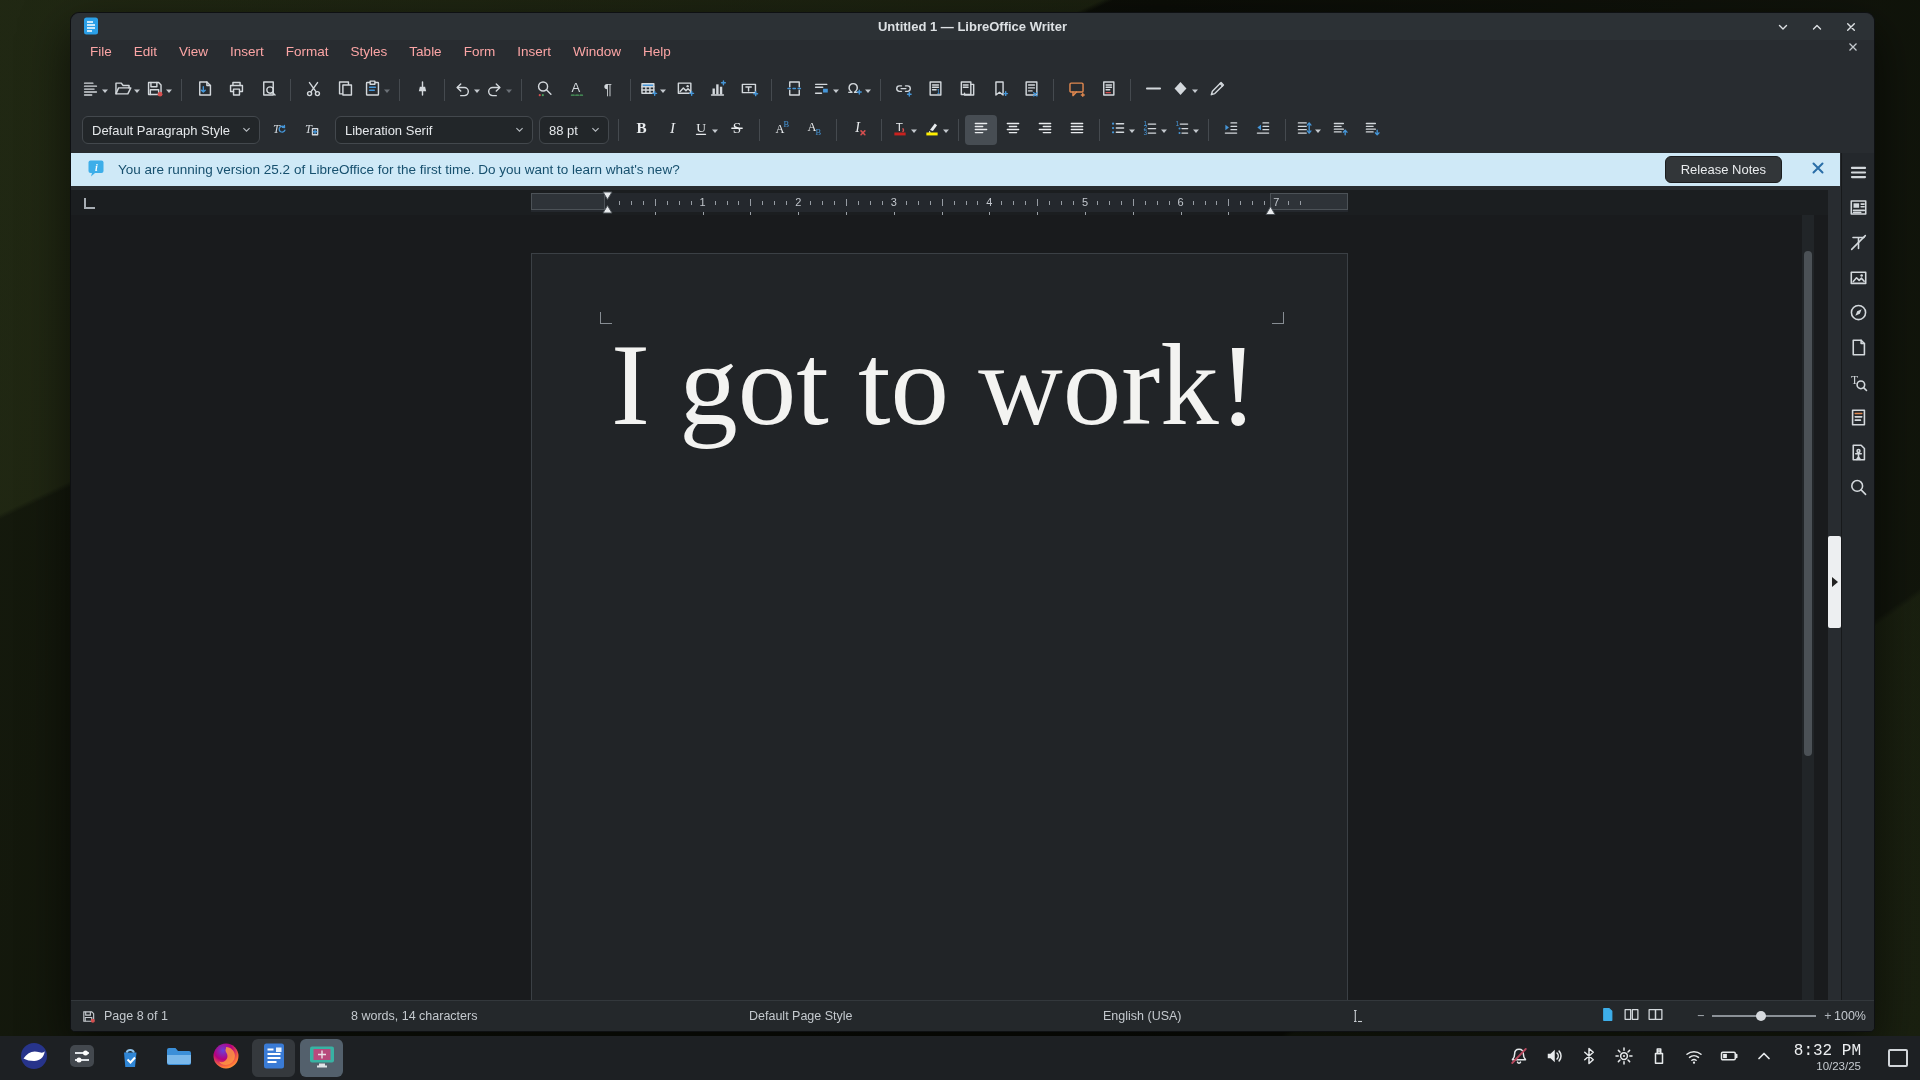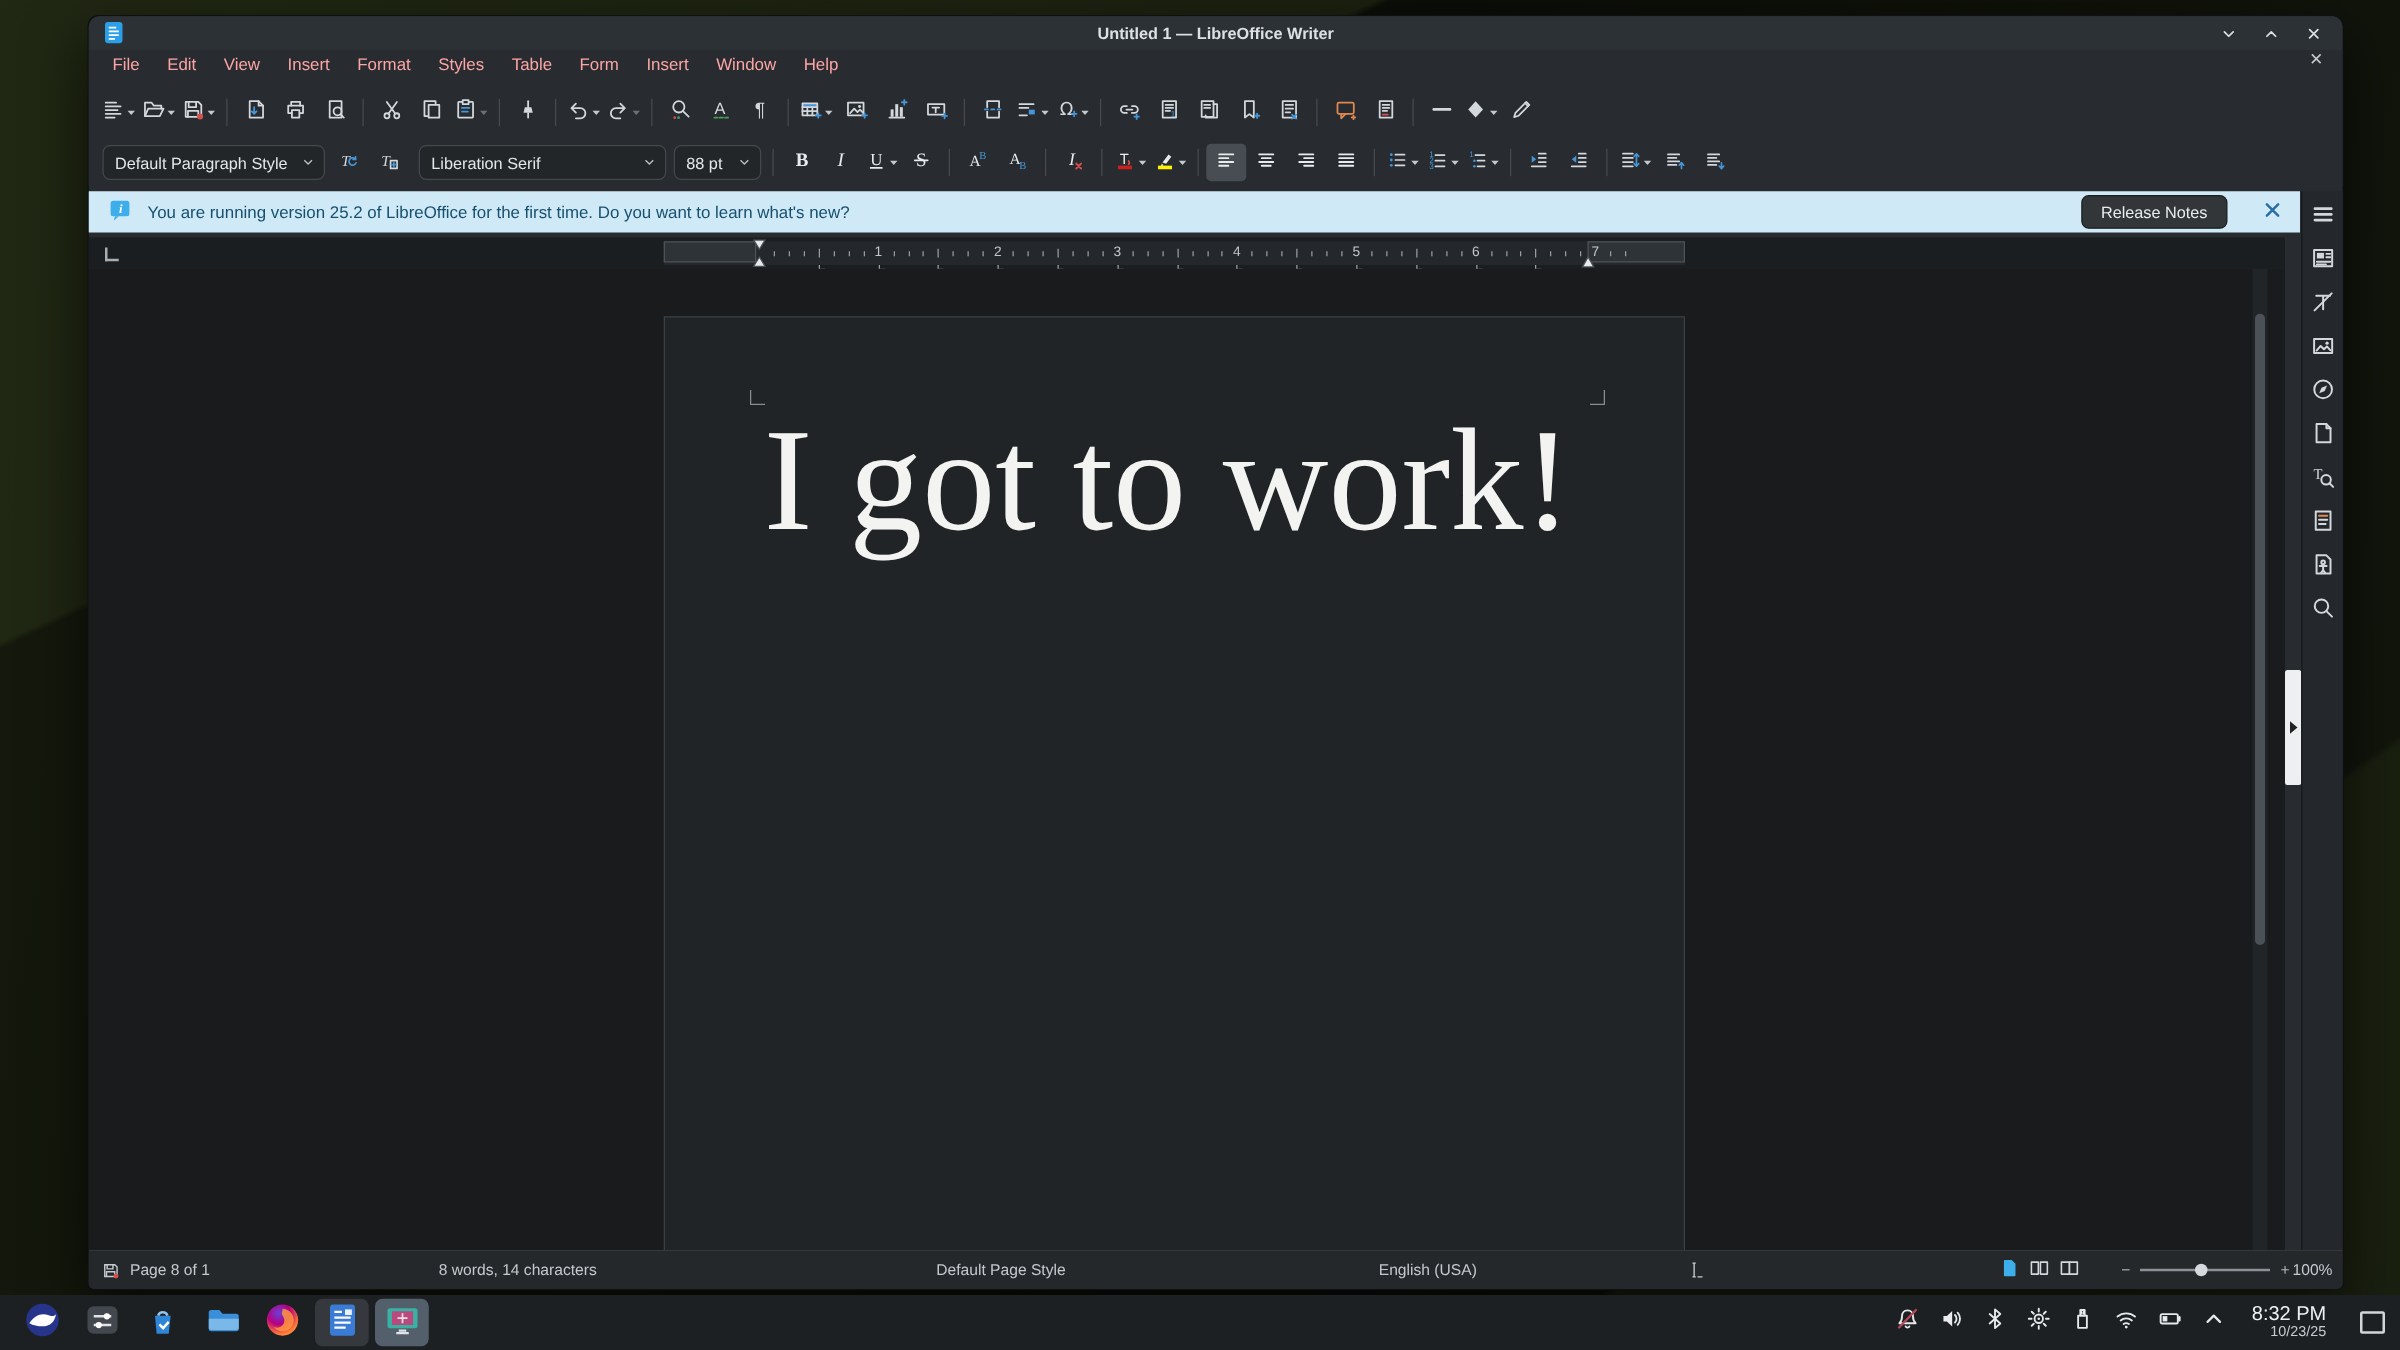--- a/index.html
+++ b/index.html
@@ -86,21 +86,21 @@
   
   .taskbar{position:absolute;left:0;top:1036px;width:1920px;height:44px;background:#1d2023;
     display:flex;align-items:center;padding:0 12px;box-sizing:border-box;}
   .apps{display:flex;gap:5px;align-items:center;}
   .appslot{width:43px;height:38px;border-radius:6px;display:flex;align-items:center;justify-content:center;}
   .appslot.active{background:#35393d;}
   .appslot.focused{background:#53606c;}
   .trayzone{margin-left:auto;display:flex;align-items:center;gap:13px;}
   .trayicon{width:22px;height:22px;display:flex;align-items:center;justify-content:center;}
   .clock{text-align:right;color:#edeff1;line-height:1.1;margin:0 6px;}
-  .clock .time{font-size:16px;}
+  .clock .time{font-size:16px;font-family:Liberation Mono, monospace;}
   .clock .date{font-size:11.5px;color:#c6cbd0;}
   .showdesk{width:16px;height:14px;border:2px solid #d2d6da;border-radius:2px;margin-left:8px;}
 </style>
 </head>
 <body>
 
 <div class="window">
 
   <div class="titlebar">
     <span class="appicon">

